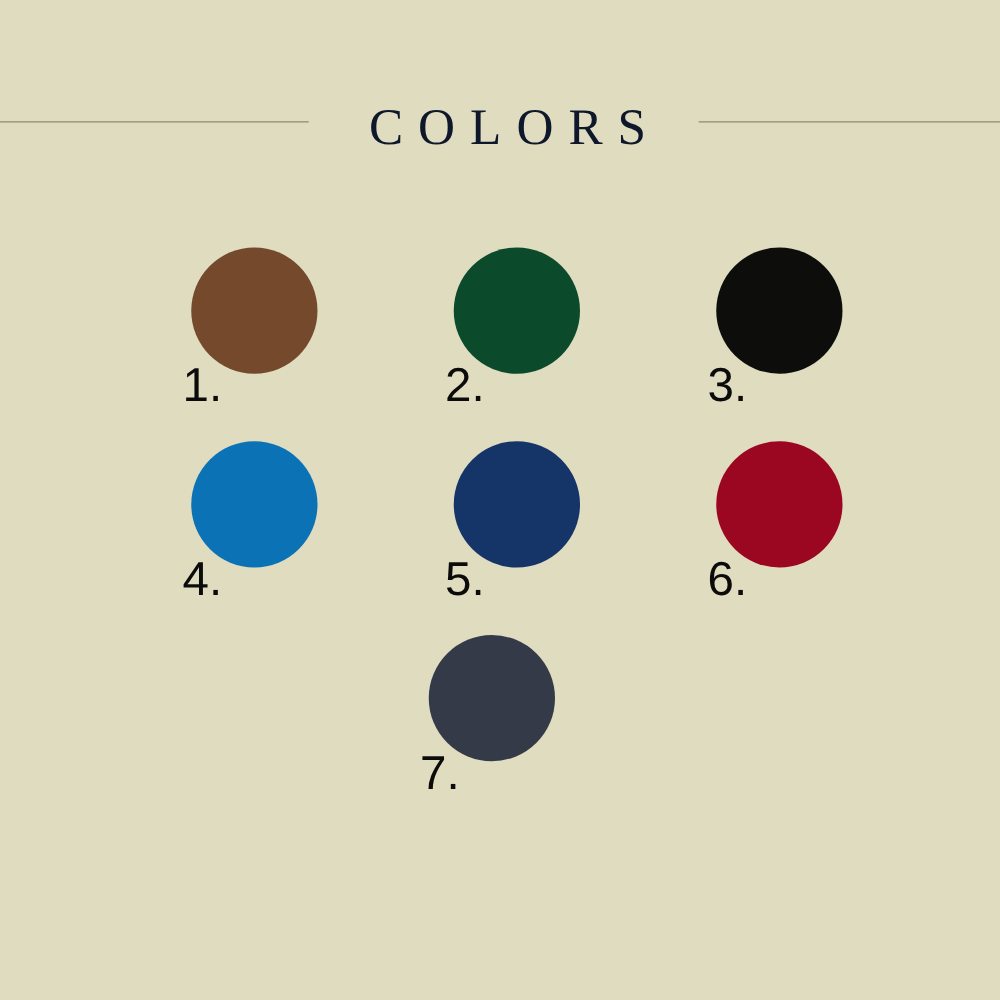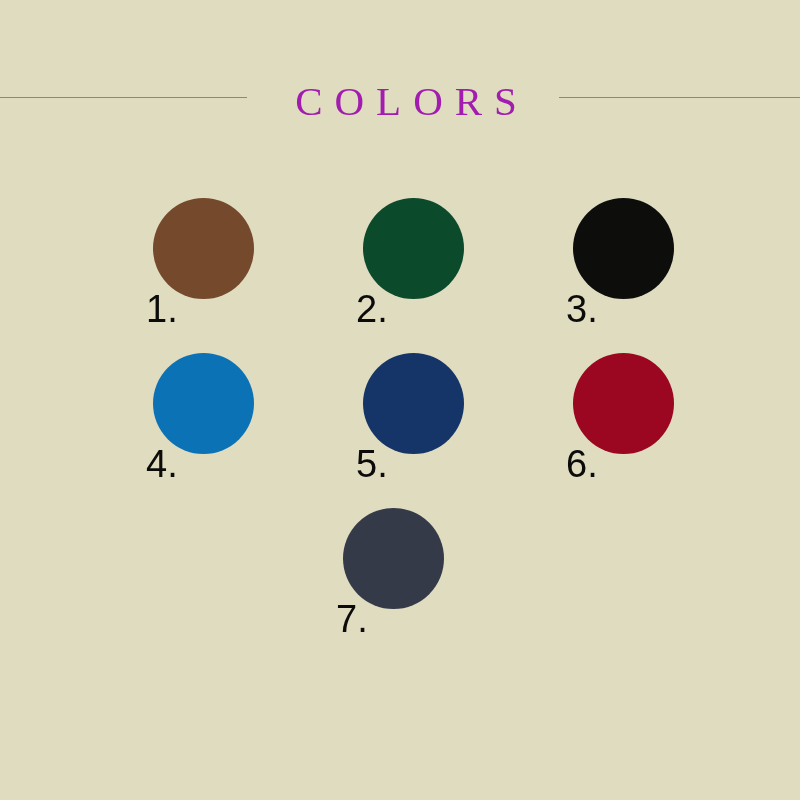--- a/index.html
+++ b/index.html
@@ -87,21 +87,21 @@
   
   .row-last .cell { margin-left: 0; }
 </style>
 </head>
 <body>
 
 <div id="page" style="background-color: rgb(223, 220, 192);">
 
   <div class="header">
     <div class="rule rule-left" style="border-top-color: rgb(140, 138, 114);"></div>
-    <div class="title" style="color: #a21caf; margin-top: 10px;">COLORS</div>
+    <div class="title" style="color: #0f172a; margin-top: 10px;">COLORS</div>
     <div class="rule rule-right" style="border-top-color: rgb(140, 138, 114);"></div>
   </div>
 
   <div class="grid">
 
     <div class="row">
       <div class="cell">
         <div class="swatch" style="background-color: rgb(117, 73, 43);"></div>
         <div class="cell-label" style="color: rgb(11, 11, 10);">1.</div>
       </div>

